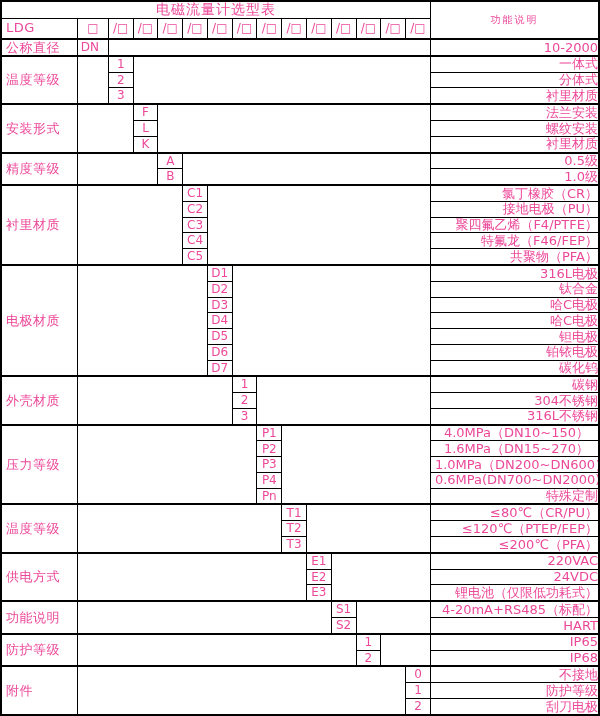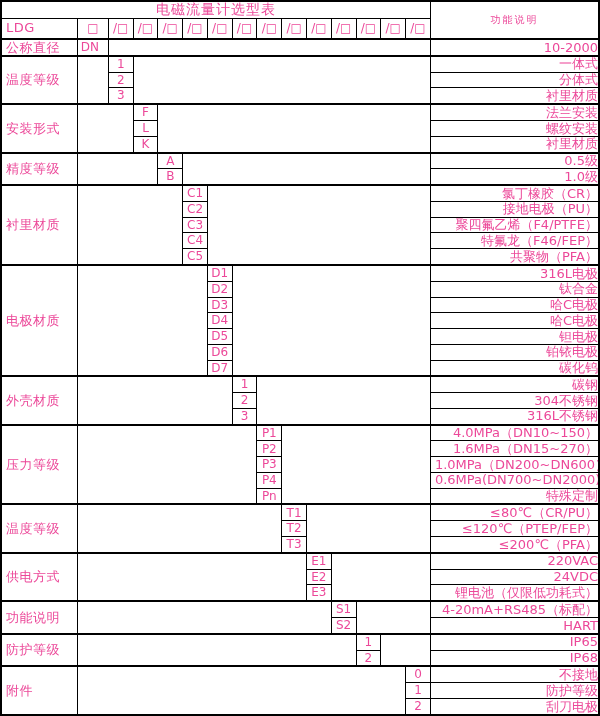--- a/index.html
+++ b/index.html
@@ -20,21 +20,21 @@
   }
   tr.h-title{height:17px;}
   tr.h-model{height:21px;}
   td.title{text-align:center;font-size:14px;letter-spacing:1px;}
   td.deschead{text-align:center;font-size:10px;letter-spacing:2px;}
   td.lbl{text-align:left;padding-left:4px;letter-spacing:0.5px;}
   td.code{text-align:center;font-size:12px;margin-top:12px;}
   td.code.ln{text-align:left;padding-left:3px;}
   td.slot{text-align:center;font-size:12px;}
   td.desc{text-align:right;}
-  td.desc.left{text-align:right;padding-left:4px;}
+  td.desc.left{text-align:center;padding-left:4px;}
   td.gap{border-left:1px solid #000;border-right:1px solid #000;}
   tr.st td{border-top:2px solid #000;}
 </style>
 </head>
 <body>
 
 <table>
 <colgroup>
   <col style="width:76px">
   <col style="width:31px">

